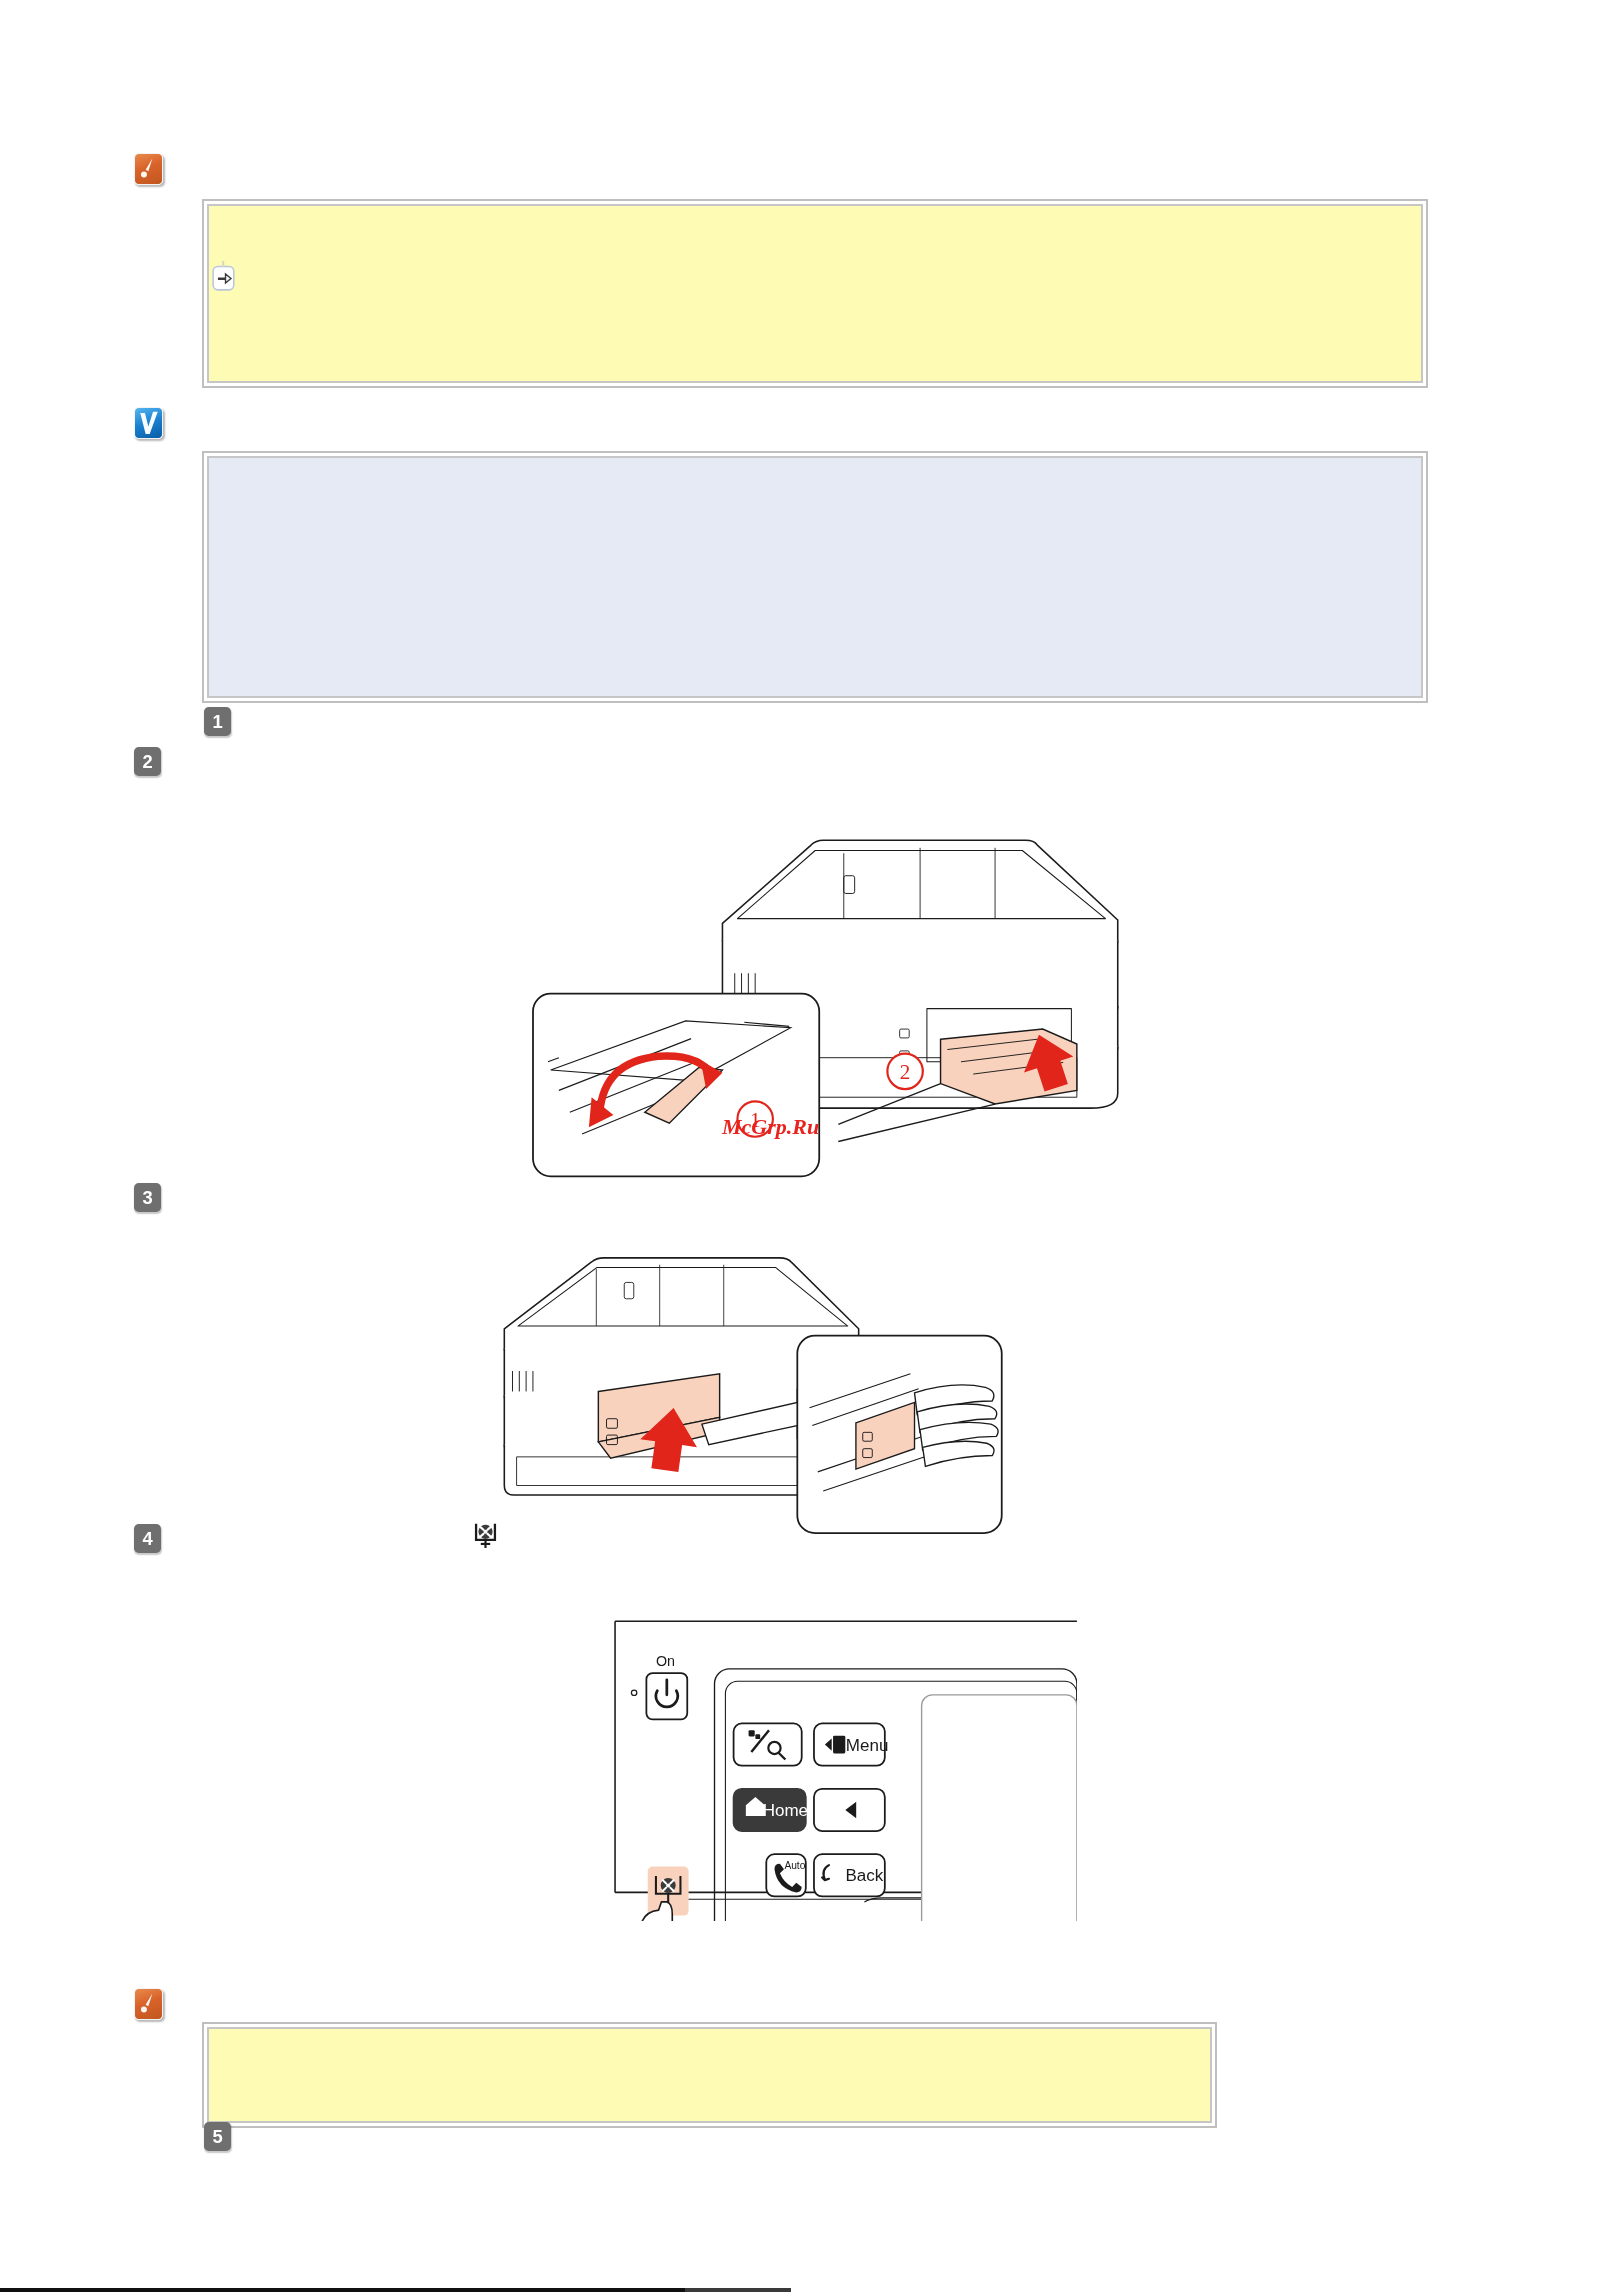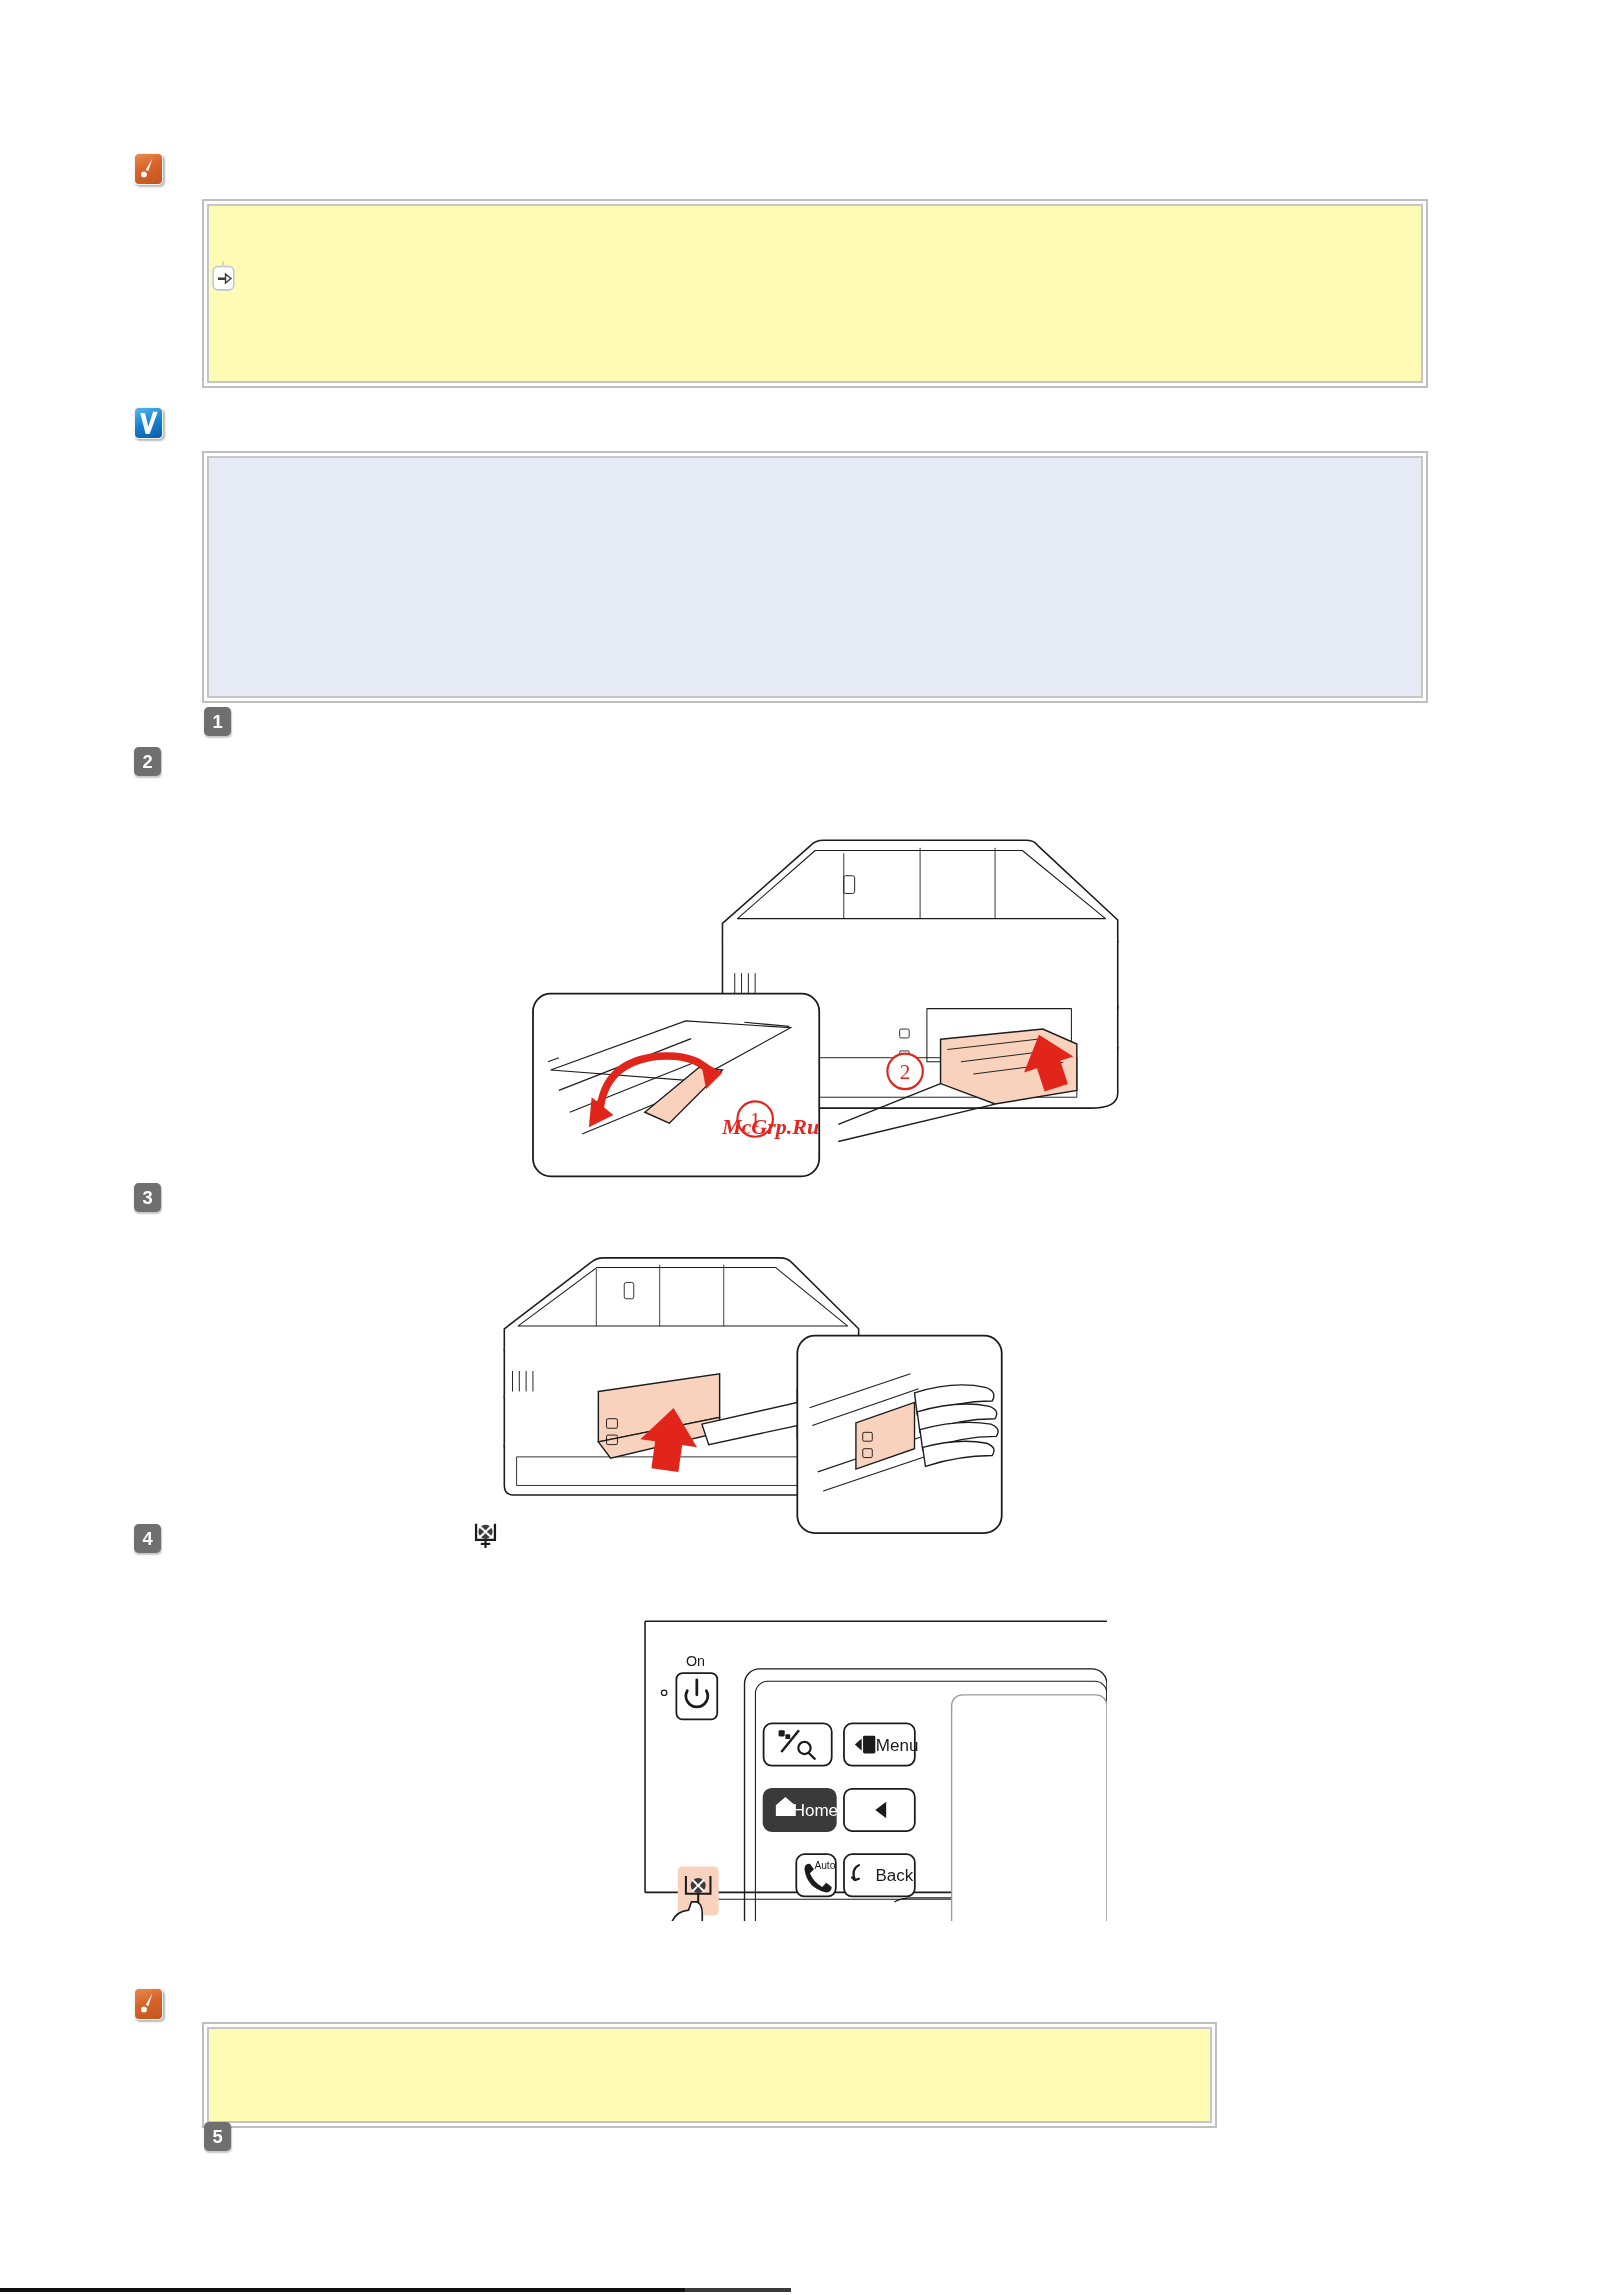--- a/index.html
+++ b/index.html
@@ -251,21 +251,21 @@
     <svg width="33" height="35" viewBox="0 0 48 52">
       <path d="M10 10 L10 34 L38 34 L38 10" fill="none" stroke="#1b1b1b" stroke-width="3.4"></path>
       <circle cx="24" cy="22" r="10.5" fill="#3b3b3b"></circle>
       <circle cx="24" cy="22" r="3" fill="#ffffff"></circle>
       <path d="M16.5 15 L21 19 M31.5 15 L27 19 M16.5 29 L21 25 M31.5 29 L27 25" stroke="#ffffff" stroke-width="3.2" stroke-linecap="round"></path>
       <line x1="24" y1="34" x2="24" y2="46" stroke="#1b1b1b" stroke-width="3.2"></line>
       <line x1="17" y1="40" x2="31" y2="40" stroke="#1b1b1b" stroke-width="3.2"></line>
     </svg>
   </div>
 
-  <div class="figure" style="left:630px;top:1594px;">
+  <div class="figure" style="left:600px;top:1594px;">
     <svg width="477" height="327" viewBox="0 0 700 480">
 
       <g fill="none" stroke="#1b1b1b" stroke-width="2.3">
         <path d="M22 40 L700 40"></path>
         <path d="M22 40 L22 438"></path>
         <path d="M22 438 L700 438"></path>
         <path d="M120 448 L700 448" stroke-width="1.6"></path>
         <path d="M388 452 Q398 446 414 446 L700 446" stroke-width="1.6"></path>
       </g>
 

